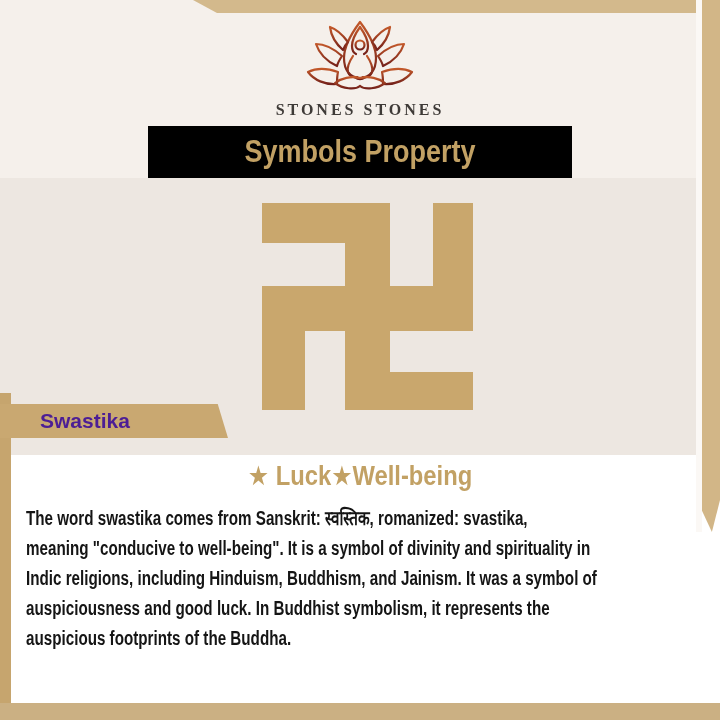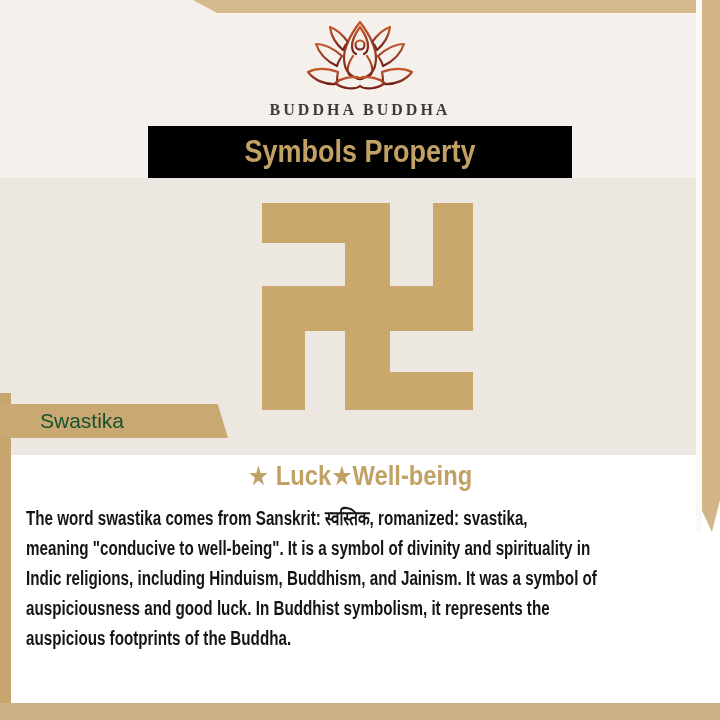--- a/index.html
+++ b/index.html
@@ -42,21 +42,21 @@
   }
   
   .swastika{position:absolute;left:262px;top:203px;width:211px;height:207px;}
   
   .name-banner{
     position:absolute;left:0;top:404px;width:228px;height:34px;background:#C9A871;
     clip-path:polygon(0 0,95.5% 0,100% 100%,0 100%);
   }
   .name-text{
     display:block;padding-left:40px;line-height:34px;
-    font-size:21px;font-weight:normal;color:#14532d;white-space:nowrap;
+    font-size:21px;font-weight:bold;color:#4c1d95;white-space:nowrap;
   }
   
   .benefits{
     position:absolute;left:0;top:460px;width:720px;text-align:center;
     font-size:27px;line-height:32px;font-weight:bold;color:#C2A164;
     transform:scaleX(0.88);transform-origin:50% 50%;white-space:nowrap;
   }
   
   .description{
     position:absolute;left:26px;top:503px;width:900px;
@@ -101,21 +101,21 @@
       <circle cx="75" cy="25" r="4.5"></circle>
       <path d="M75 7 C70 14 67 20 67 26 C67 30 69 33 71 34"></path>
       <path d="M75 7 C80 14 83 20 83 26 C83 30 81 33 79 34"></path>
       <path d="M68 36 C64 42 62 48 63 52 C64 56 68 58 72 57"></path>
       <path d="M82 36 C86 42 88 48 87 52 C86 56 82 58 78 57"></path>
       <path d="M70 57 C73 60 77 60 80 57"></path>
       <path d="M75 58 C66 56 56 58 50 63 C58 69 70 70 75 66"></path>
       <path d="M75 58 C84 56 94 58 100 63 C92 69 80 70 75 66"></path>
     </g>
   </svg>
-  <div class="brand-name">BUDDHA BUDDHA</div>
+  <div class="brand-name">STONES STONES</div>
 
   <div class="title-banner">
     <span class="title-text">Symbols Property</span>
   </div>
 
   <svg class="swastika" viewBox="0 0 211 207">
     <g fill="#C9A76D">
       <rect x="0" y="0" width="128" height="40"></rect>
       <rect x="83" y="0" width="45" height="207"></rect>
       <rect x="171" y="0" width="40" height="127"></rect>

